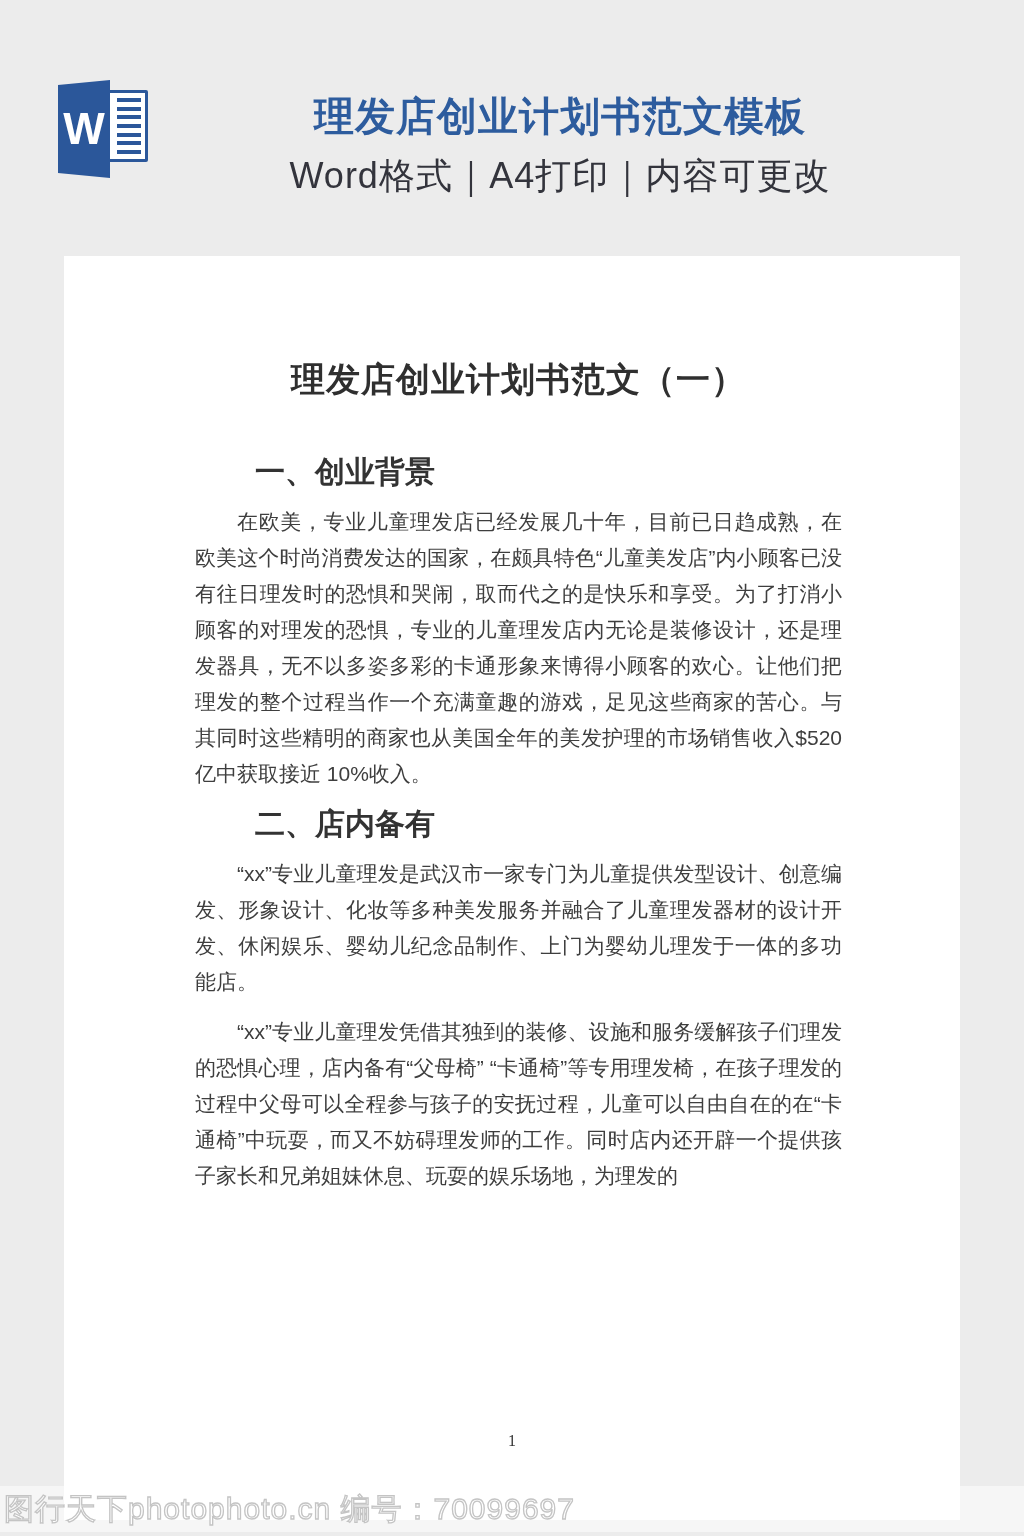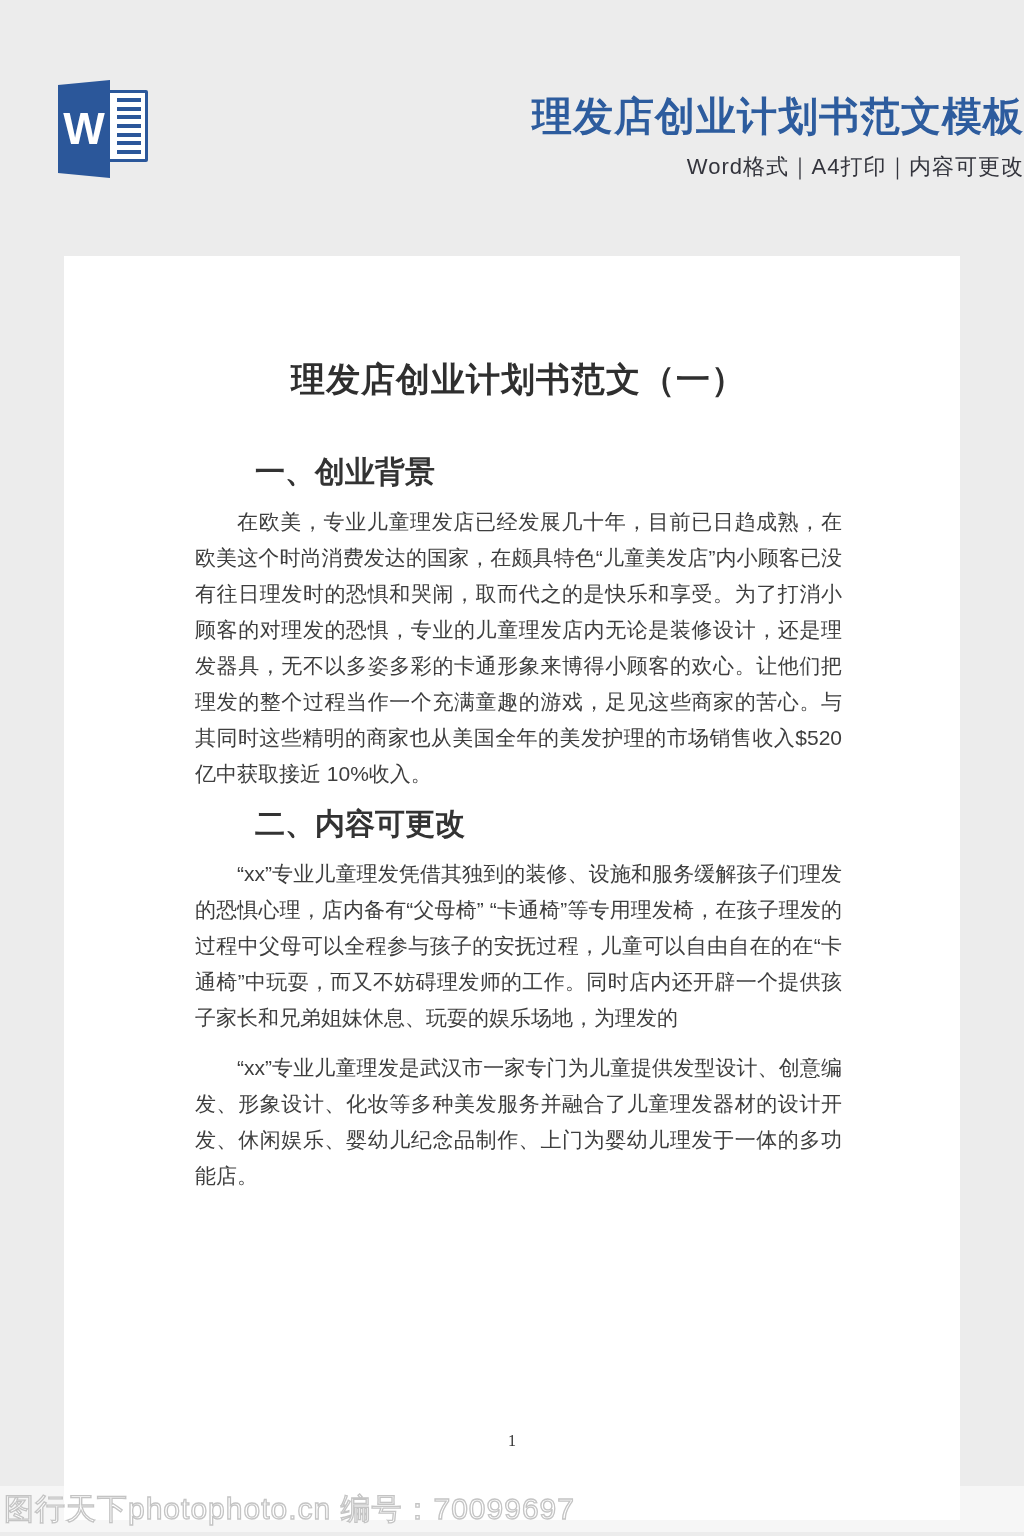--- a/index.html
+++ b/index.html
@@ -25,26 +25,26 @@
     position: absolute; left: 0; top: 0; width: 52px; height: 98px;
     background: #2b579a;
     clip-path: polygon(0 5%, 100% 0, 100% 100%, 0 95%);
     display: flex; align-items: center; justify-content: center;
   }
   .word-icon .blue-sheet span {
     color: #ffffff; font-size: 44px; font-weight: bold; line-height: 1;
     font-family: "Liberation Sans", sans-serif;
   }
 
-  .hero-text { position: absolute; left: 96px; top: 92px; width: 928px; text-align: right; }
+  .hero-text { position: absolute; left: 96px; top: 92px; width: 928px; text-align: center; }
   .hero-title {
     font-size: 40px; font-weight: bold; color: #2d5c9e; letter-spacing: 1px; line-height: 1.2;
   }
   .hero-subtitle {
-    margin-top: 12px; font-size: 22px; color: #33343c; letter-spacing: 1px;
+    margin-top: 12px; font-size: 36px; color: #33343c; letter-spacing: 1px;
   }
 
   
   .doc-page {
     position: absolute; left: 64px; top: 256px; width: 896px; height: 1264px;
     background: #ffffff;
     padding: 100px 118px 0 131px;
   }
   .doc-title {
     text-align: center; font-size: 34px; font-weight: bold; color: #2f2f2f;
@@ -101,23 +101,23 @@
       <div class="hero-subtitle">Word格式｜A4打印｜内容可更改</div>
     </div>
   </header>
 
   <main class="doc-page">
     <h1 class="doc-title">理发店创业计划书范文（一）</h1>
 
     <h2 class="doc-heading first">一、创业背景</h2>
     <p class="doc-para">在欧美，专业儿童理发店已经发展几十年，目前已日趋成熟，在欧美这个时尚消费发达的国家，在颇具特色“儿童美发店”内小顾客已没有往日理发时的恐惧和哭闹，取而代之的是快乐和享受。为了打消小顾客的对理发的恐惧，专业的儿童理发店内无论是装修设计，还是理发器具，无不以多姿多彩的卡通形象来博得小顾客的欢心。让他们把理发的整个过程当作一个充满童趣的游戏，足见这些商家的苦心。与其同时这些精明的商家也从美国全年的美发护理的市场销售收入$520 亿中获取接近 10%收入。</p>
 
-    <h2 class="doc-heading">二、内容可更改</h2>
+    <h2 class="doc-heading">二、店内备有</h2>
+    <p class="doc-para">“xx”专业儿童理发是武汉市一家专门为儿童提供发型设计、创意编发、形象设计、化妆等多种美发服务并融合了儿童理发器材的设计开发、休闲娱乐、婴幼儿纪念品制作、上门为婴幼儿理发于一体的多功能店。</p>
     <p class="doc-para">“xx”专业儿童理发凭借其独到的装修、设施和服务缓解孩子们理发的恐惧心理，店内备有“父母椅” “卡通椅”等专用理发椅，在孩子理发的过程中父母可以全程参与孩子的安抚过程，儿童可以自由自在的在“卡通椅”中玩耍，而又不妨碍理发师的工作。同时店内还开辟一个提供孩子家长和兄弟姐妹休息、玩耍的娱乐场地，为理发的</p>
-    <p class="doc-para">“xx”专业儿童理发是武汉市一家专门为儿童提供发型设计、创意编发、形象设计、化妆等多种美发服务并融合了儿童理发器材的设计开发、休闲娱乐、婴幼儿纪念品制作、上门为婴幼儿理发于一体的多功能店。</p>
 
     <div class="page-number">1</div>
   </main>
 
   <div class="watermark-bar">
     <span class="watermark">图行天下photophoto.cn 编号：70099697</span>
   </div>
 
 </div>
 

